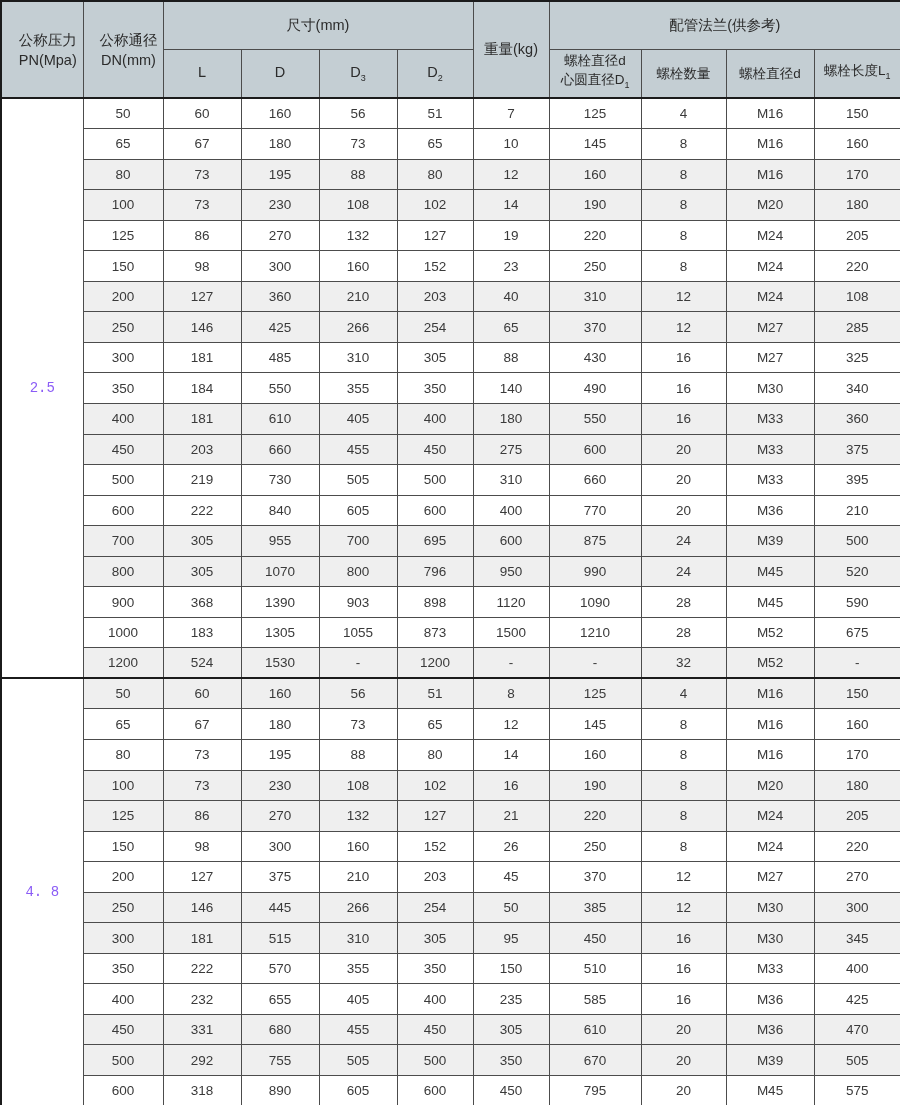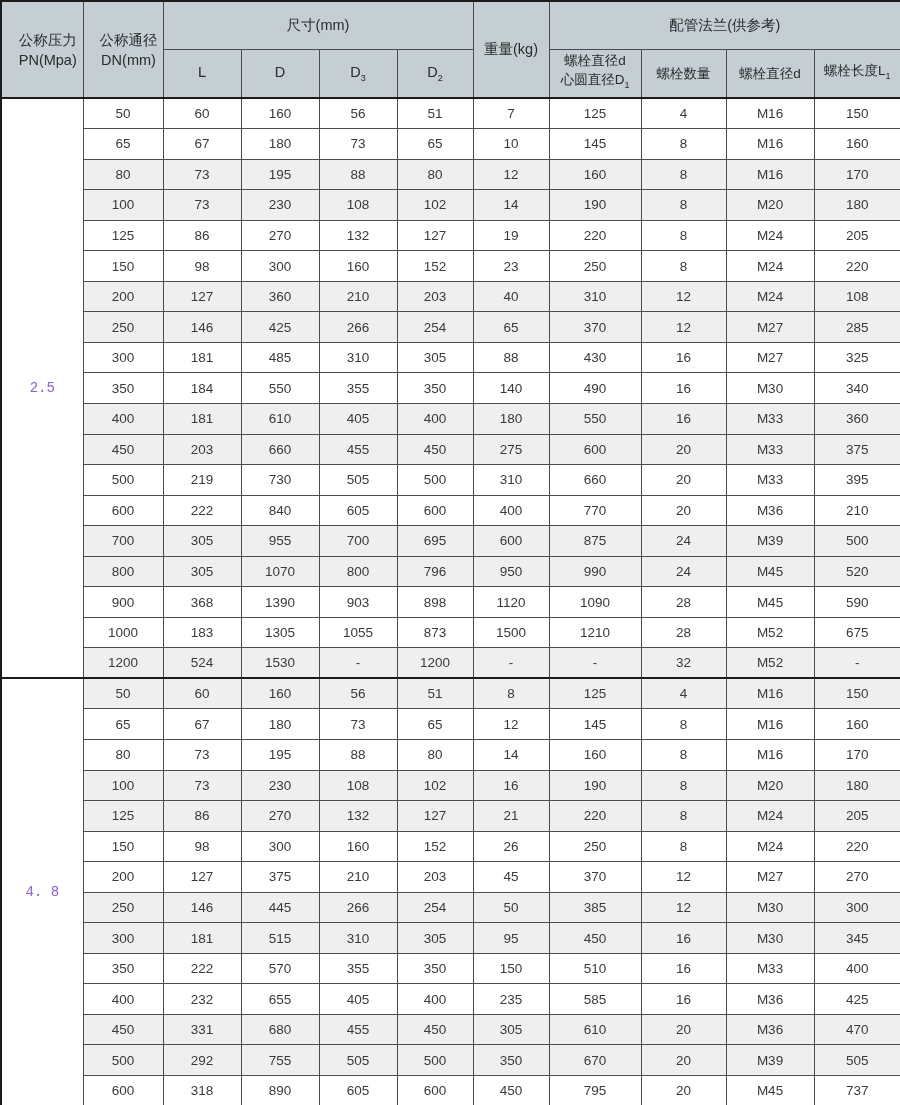--- a/index.html
+++ b/index.html
@@ -501,17 +501,17 @@
         <tr>
           <td>600</td>
           <td>318</td>
           <td>890</td>
           <td>605</td>
           <td>600</td>
           <td>450</td>
           <td>795</td>
           <td>20</td>
           <td>M45</td>
-          <td>737</td>
+          <td>575</td>
         </tr>
       </tbody>
   </table>
 </div>
 
 </body></html>

